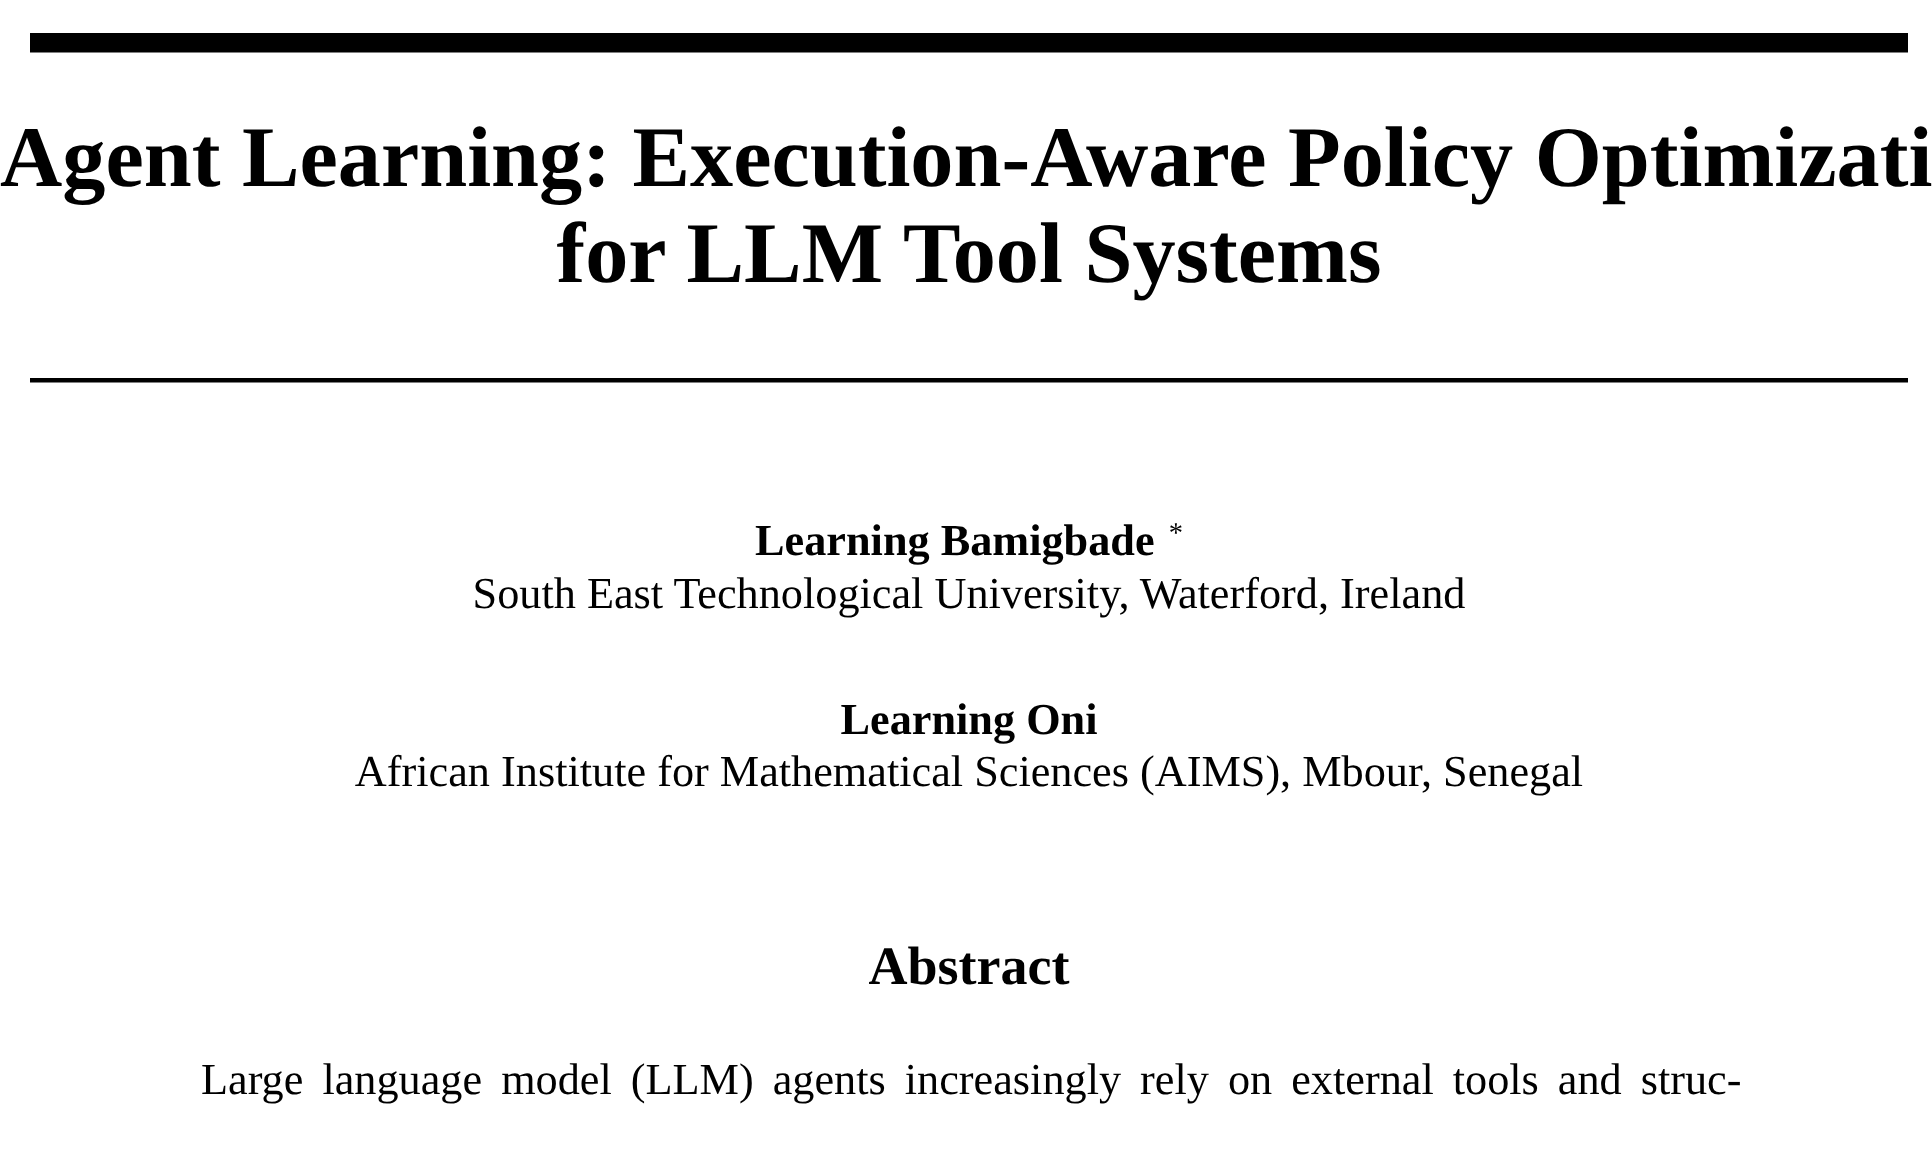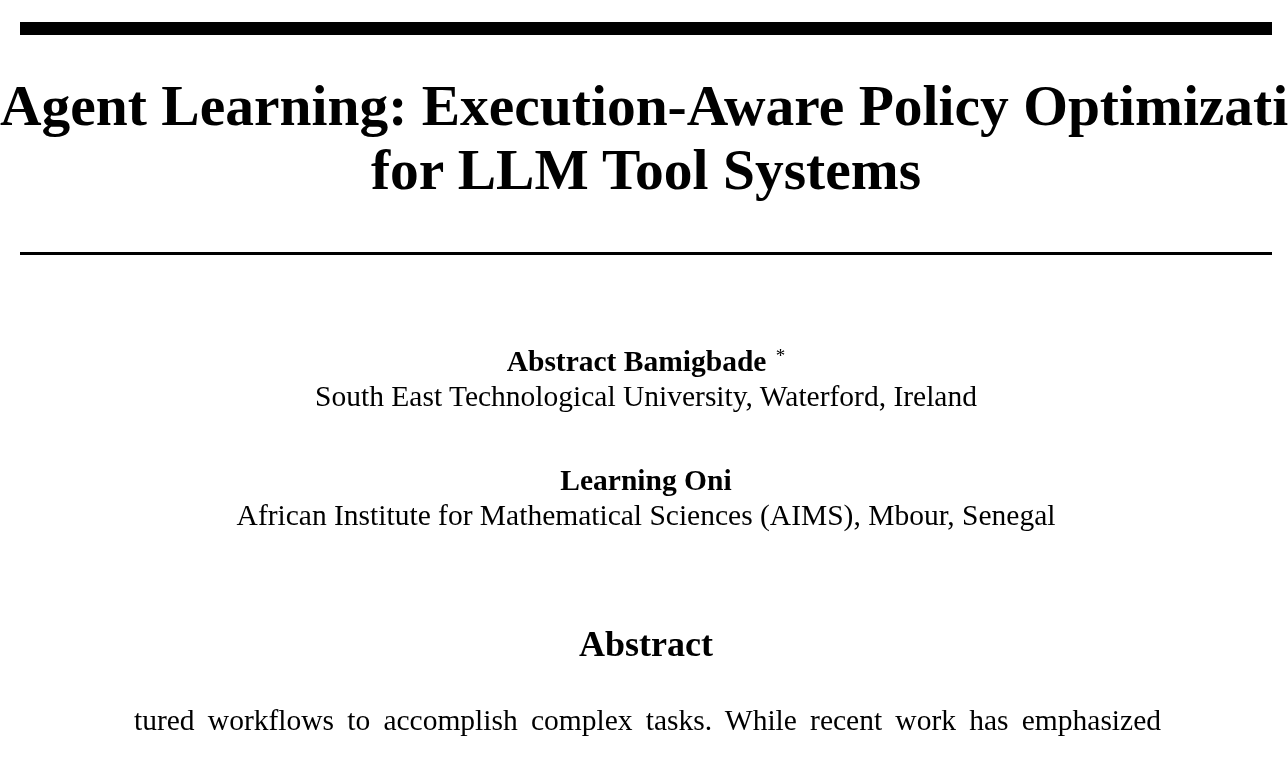--- a/index.html
+++ b/index.html
@@ -108,26 +108,26 @@
 <div class="rule-top"></div>
 
 <h1 class="title">
   <span class="line">Agent Learning: Execution-Aware Policy Optimization</span>
   <span class="line">for LLM Tool Systems</span>
 </h1>
 
 <div class="rule-bottom"></div>
 
 <div class="author-block author-1">
-  <span class="author-name"><span>Abstract Bamigbade</span> <span class="author-mark">*</span></span>
+  <span class="author-name"><span>Learning Bamigbade</span> <span class="author-mark">*</span></span>
   <span class="affiliation">South East Technological University, Waterford, Ireland</span>
 </div>
 
 <div class="author-block author-2">
   <span class="author-name"><span>Learning Oni</span></span>
   <span class="affiliation">African Institute for Mathematical Sciences (AIMS), Mbour, Senegal</span>
 </div>
 
 <h2 class="abstract-heading">Abstract</h2>
 
 <div class="abstract-body">
-  <span class="line">tured workflows to accomplish complex tasks. While recent work has emphasized</span>
+  <span class="line">Large language model (LLM) agents increasingly rely on external tools and struc-</span>
 </div>
 
 </body></html>

